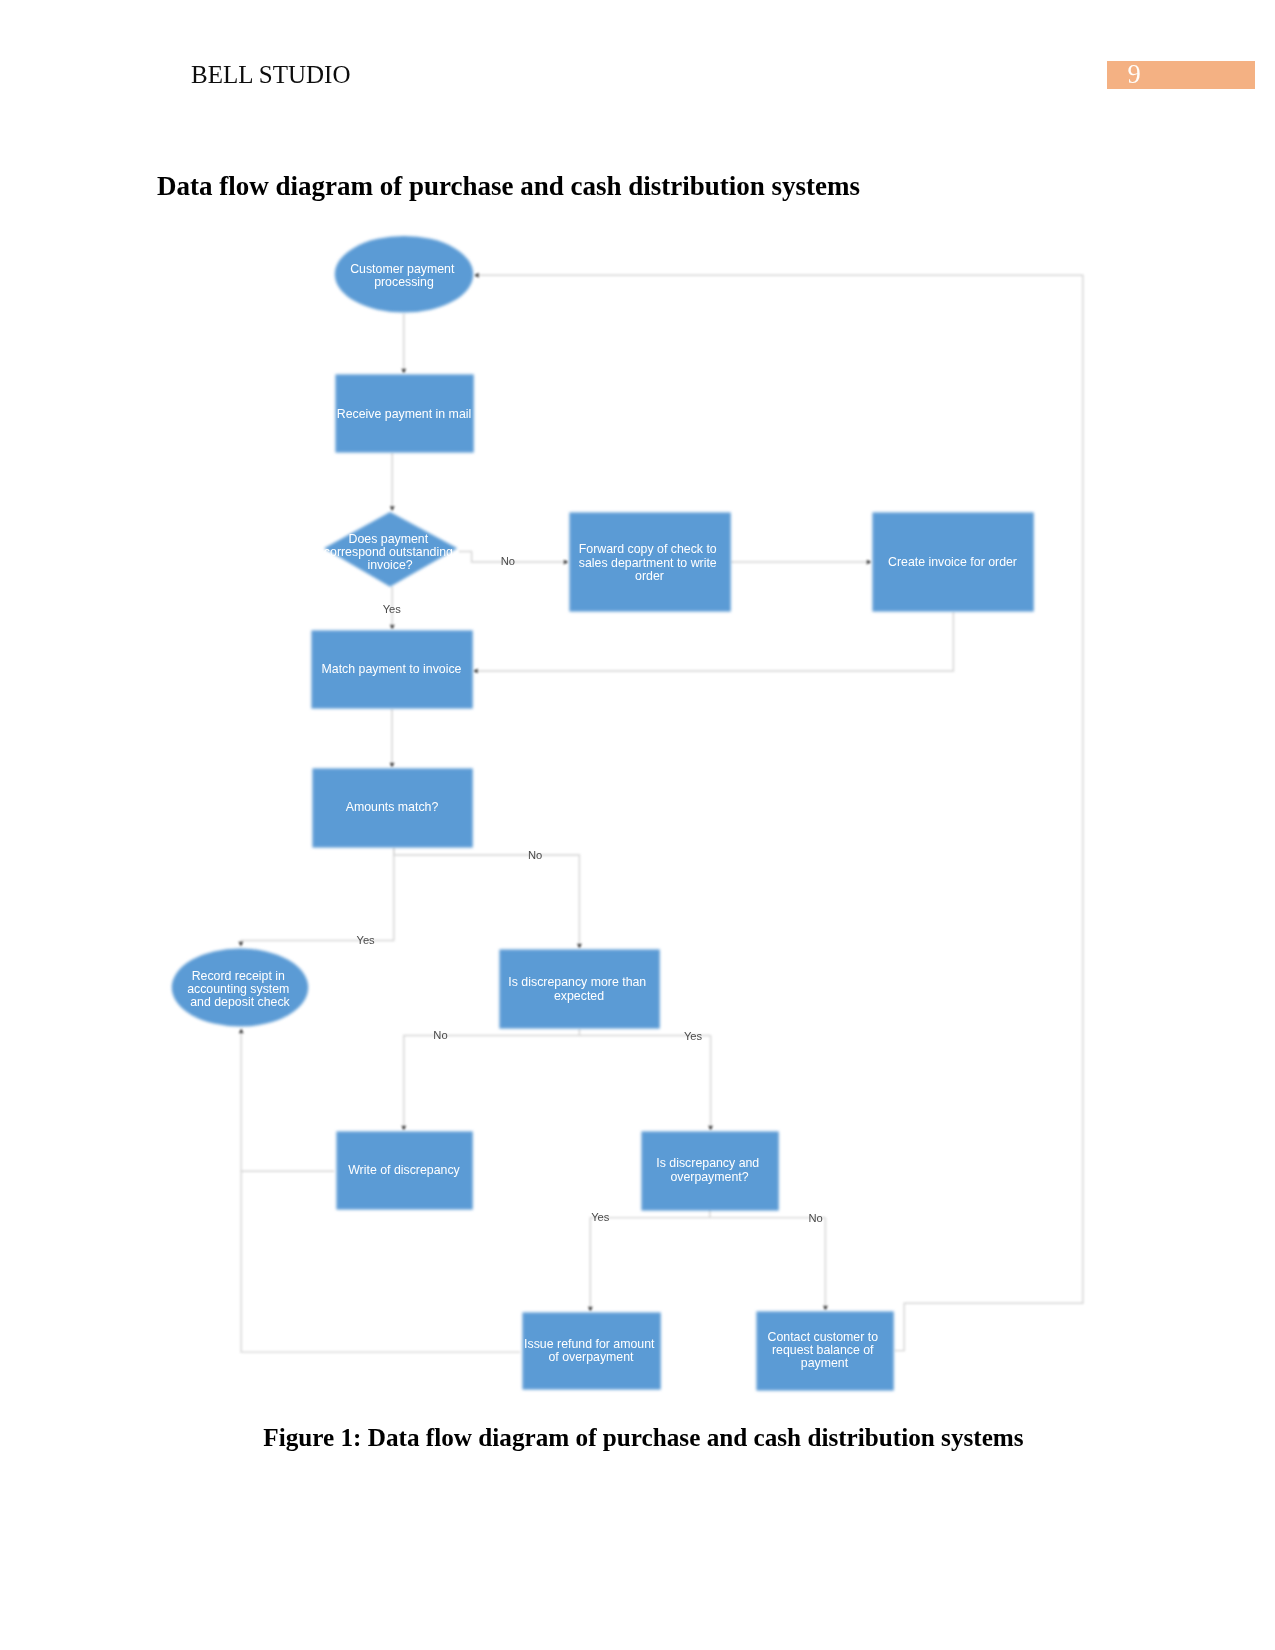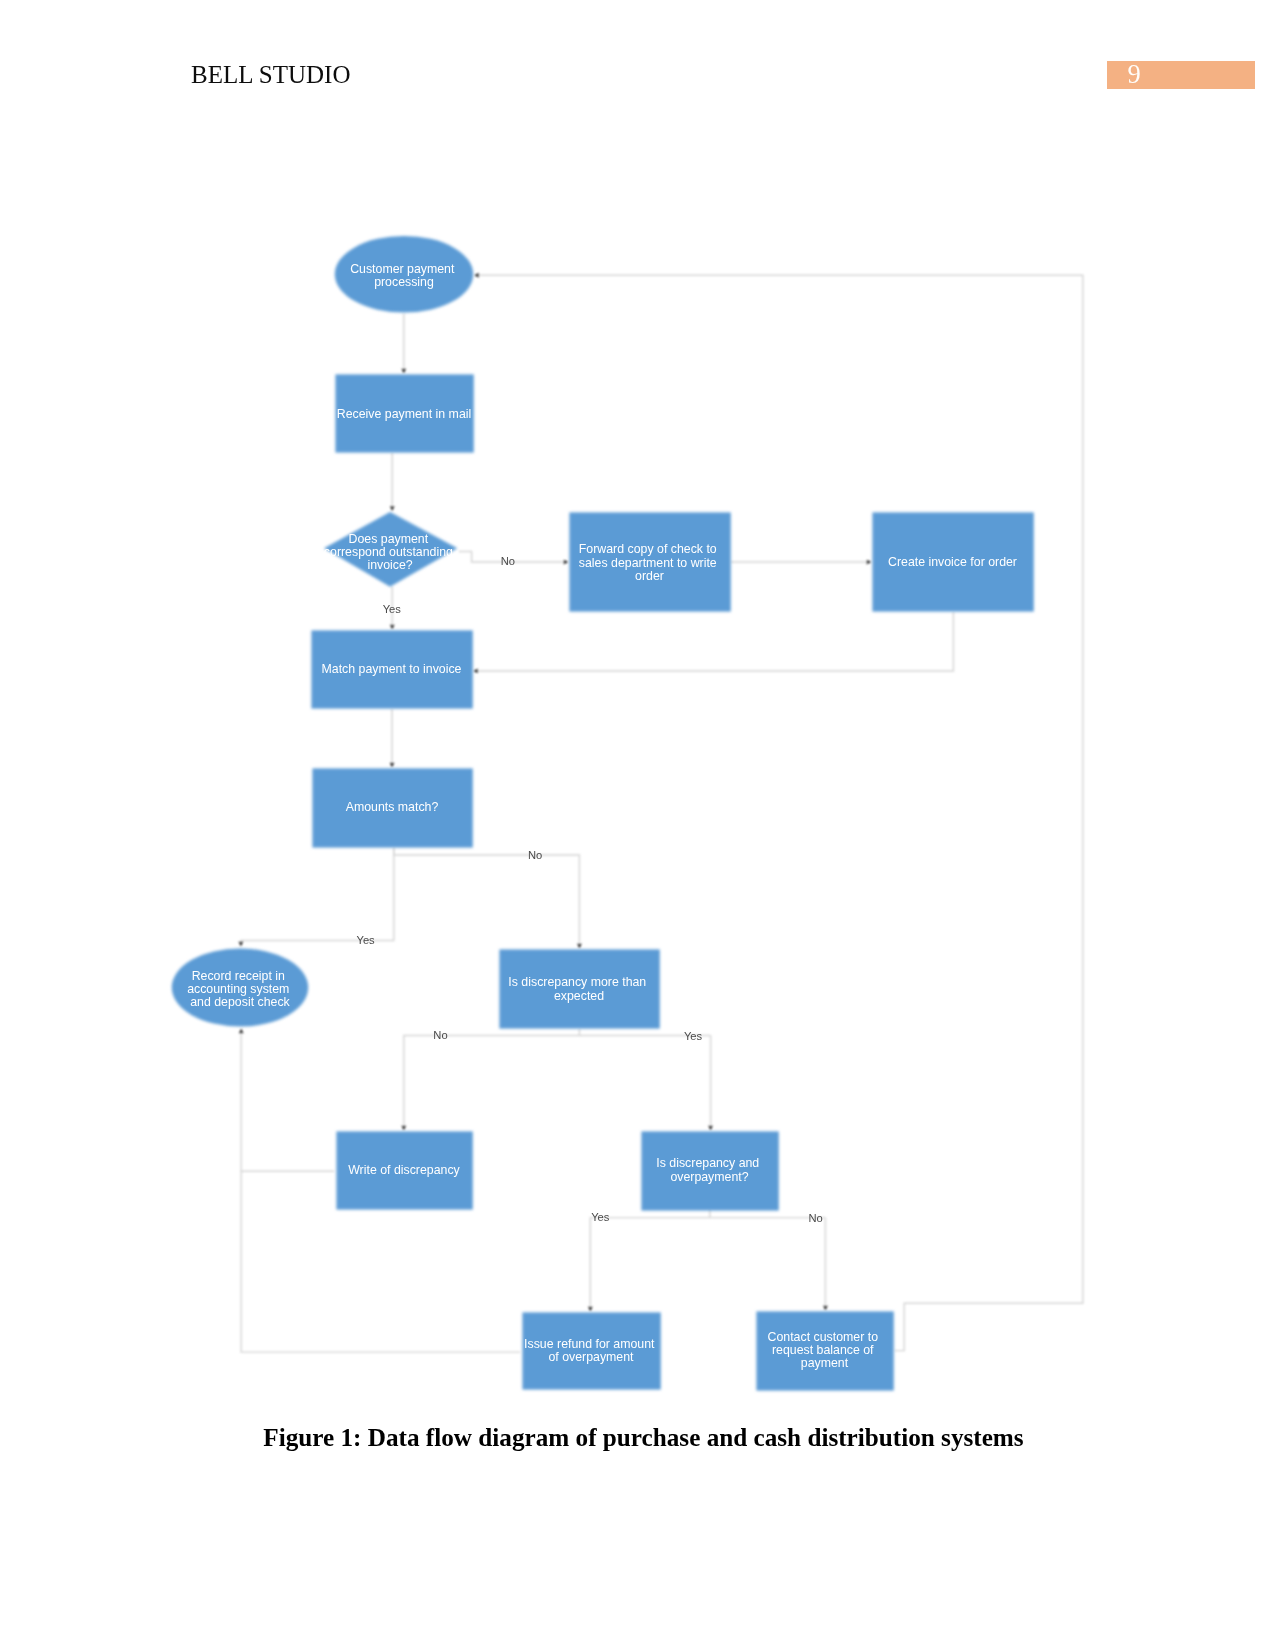--- a/index.html
+++ b/index.html
@@ -19,20 +19,21 @@
   #figure{position:absolute;left:0;top:0;width:1275px;height:1650px;}
   #figure svg{display:block;}
 </style>
 </head>
 <body>
 
 <div class="page">
   <div id="hdr-name">BELL STUDIO</div>
   <div id="pg-box"></div>
   <div id="pg-num">9</div>
+  <div id="title">Data flow diagram of purchase and cash distribution systems</div>
   <div id="figure">
 <svg id="flow" viewBox="0 0 1275 1650" width="1275" height="1650" xmlns="http://www.w3.org/2000/svg">
 <defs>
 <marker id="ah" viewBox="0 0 10 10" refX="7.2" refY="5" markerUnits="userSpaceOnUse" markerWidth="6.4" markerHeight="5.0" orient="auto-start-reverse">
             <path d="M0,0 L10,5 L0,10 L1.6,5 z" fill="#2e2e2e"></path>
           </marker>
 <filter id="soft" x="-8%" y="-10%" width="116%" height="120%" color-interpolation-filters="sRGB">
             <feGaussianBlur stdDeviation="1.4"></feGaussianBlur>
           </filter>
 <filter id="softln" x="-2%" y="-2%" width="104%" height="104%" color-interpolation-filters="sRGB">

